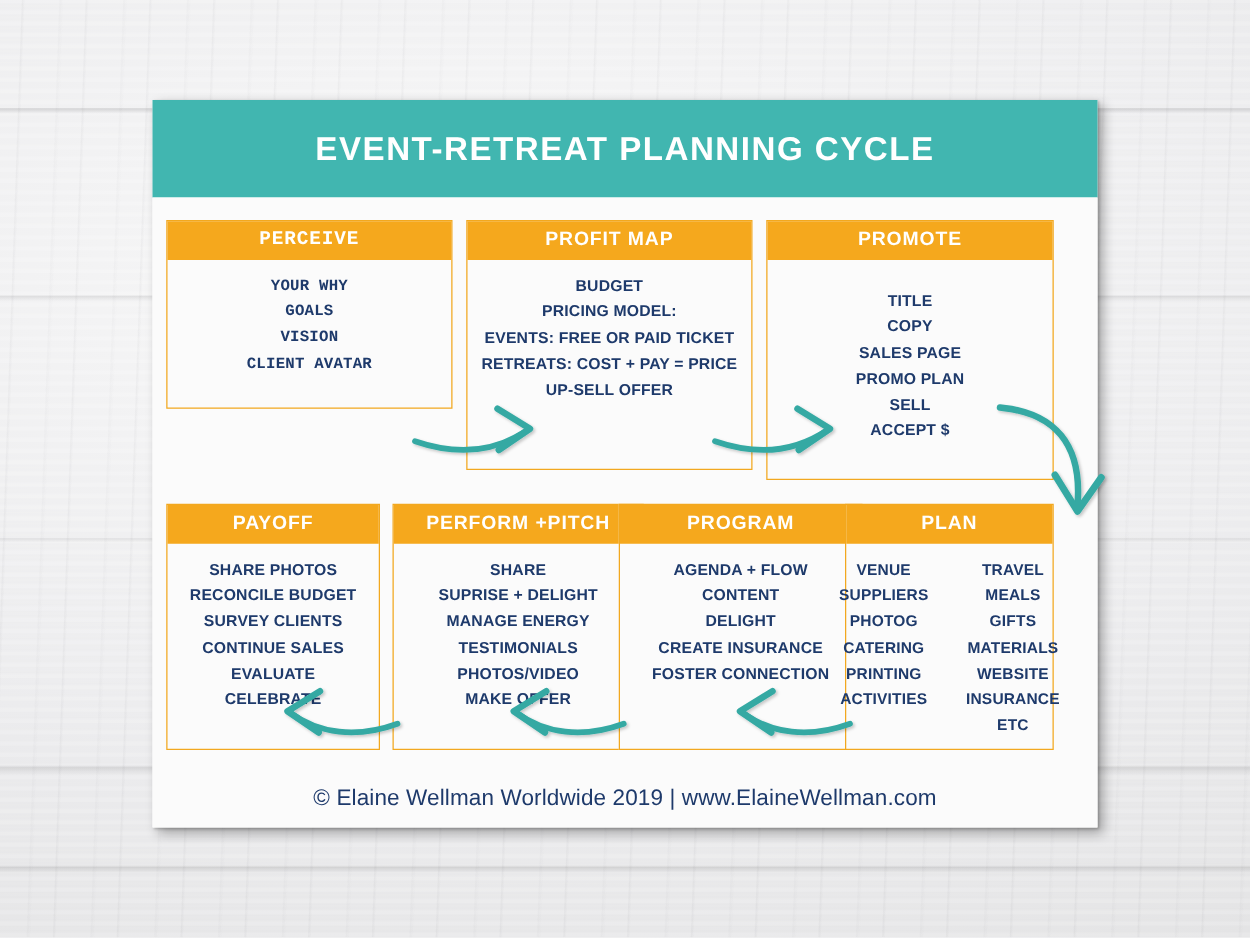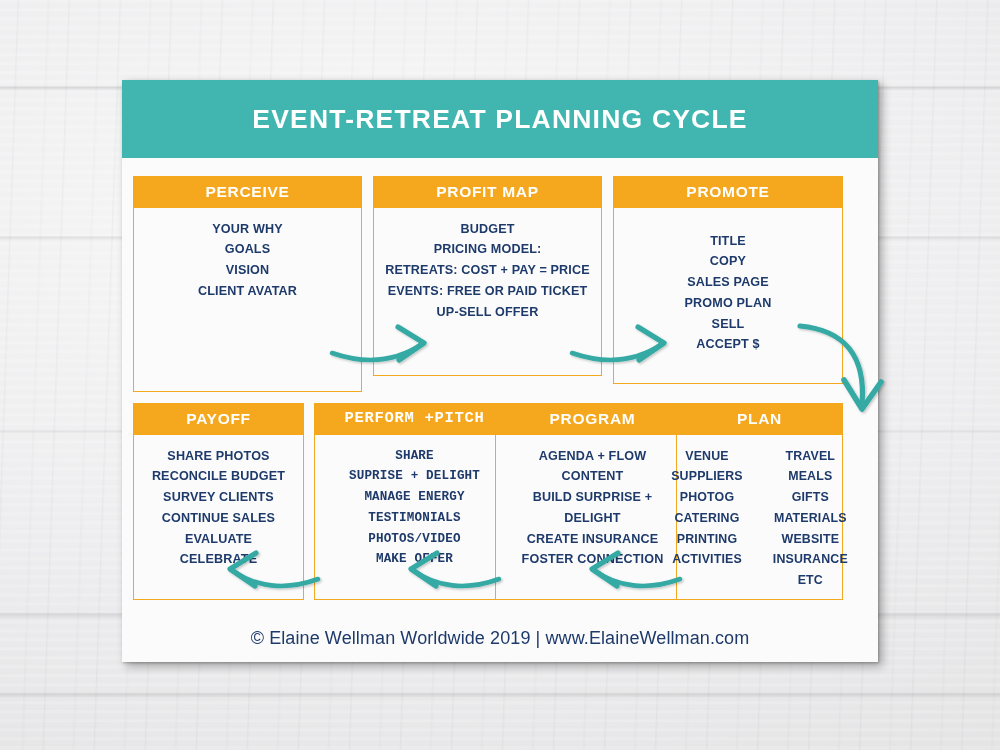--- a/index.html
+++ b/index.html
@@ -141,27 +141,27 @@
   .box-items.two-col {
     display: flex;
     justify-content: center;
     gap: 30px;
     padding-left: 6px;
     padding-right: 6px;
   }
   .box-items.two-col .col { text-align: center; }
 
   
-  #box-perceive  { left: 11px;  top: 18px;  width: 229px; height: 216px; }
+  #box-perceive  { left: 11px;  top: 18px;  width: 229px; height: 151px; font-family: Liberation Mono, monospace; }
   #box-profitmap { left: 251px; top: 18px;  width: 229px; height: 200px; }
   #box-promote   { left: 491px; top: 18px;  width: 230px; height: 208px; gap: 12px; }
 
   
   #box-payoff    { left: 11px;  top: 245px; width: 171px; height: 197px; }
-  #box-perform   { left: 192px; top: 245px; width: 201px; height: 197px; font-family: Liberation Mono, monospace; }
+  #box-perform   { left: 192px; top: 245px; width: 201px; height: 197px; }
   #box-program   { left: 373px; top: 245px; width: 195px; height: 197px; }
   #box-plan      { left: 554px; top: 245px; width: 167px; height: 197px; }
 
   #box-plan .box-items .item { font-size: 12.4px; }
 
   
   .footer {
     position: absolute;
     left: 0; right: 0;
     bottom: 13px;
@@ -203,22 +203,22 @@
         <div class="item">VISION</div>
         <div class="item">CLIENT AVATAR</div>
       </div>
     </div>
 
     <div class="box" id="box-profitmap">
       <div class="box-head">PROFIT MAP</div>
       <div class="box-items">
         <div class="item">BUDGET</div>
         <div class="item">PRICING MODEL:</div>
+        <div class="item">EVENTS: FREE OR PAID TICKET</div>
         <div class="item">RETREATS: COST + PAY = PRICE</div>
-        <div class="item">EVENTS: FREE OR PAID TICKET</div>
         <div class="item">UP-SELL OFFER</div>
       </div>
     </div>
 
     <div class="box" id="box-promote">
       <div class="box-head">PROMOTE</div>
       <div class="box-items">
         <div class="item">TITLE</div>
         <div class="item">COPY</div>
         <div class="item">SALES PAGE</div>
@@ -250,21 +250,20 @@
         <div class="item">PHOTOS/VIDEO</div>
         <div class="item">MAKE OFFER</div>
       </div>
     </div>
 
     <div class="box" id="box-program">
       <div class="box-head">PROGRAM</div>
       <div class="box-items">
         <div class="item">AGENDA + FLOW</div>
         <div class="item">CONTENT</div>
-        <div class="item">BUILD SURPRISE +</div>
         <div class="item">DELIGHT</div>
         <div class="item">CREATE INSURANCE</div>
         <div class="item">FOSTER CONNECTION</div>
       </div>
     </div>
 
     <div class="box" id="box-plan">
       <div class="box-head">PLAN</div>
       <div class="box-items two-col">
         <div class="col">

